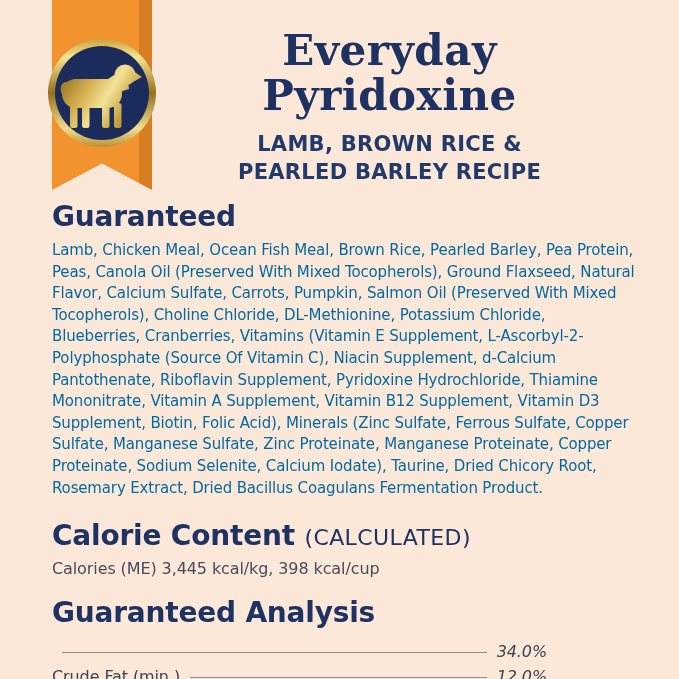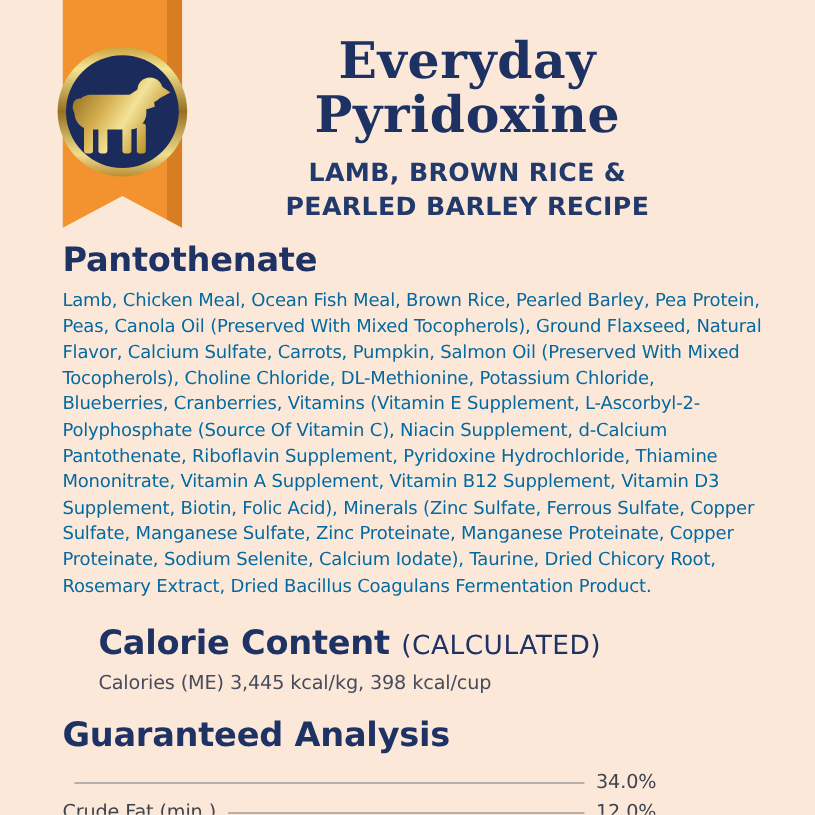--- a/index.html
+++ b/index.html
@@ -37,31 +37,31 @@
   h2.section-heading {
     font-size:28px; font-weight:bold; color:#1e3263;
     margin:0 0 7px 0; letter-spacing:-0.2px;
   }
   .heading-suffix { font-size:22px; font-weight:normal; letter-spacing:0.4px; }
   .ingredients-text {
     margin:0; width:584px;
     font-size:15px; line-height:21.6px; letter-spacing:-0.15px;
     color:#0369a1;
   }
-  .calorie-section { margin-top:20px;margin-left:30px; }
+  .calorie-section { margin-top:20px; }
   .calories-line { margin-top:5px; font-size:16px; color:#474c5c; letter-spacing:-0.1px; }
   .analysis-section { margin-top:18px; }
   .analysis-rows { margin-top:10px; width:495px; }
   .analysis-row {
     display:flex; align-items:center; height:25px;
     font-size:16px; color:#3e4350; letter-spacing:-0.1px;
   }
   .row-label { white-space:nowrap; }
   .row-leader { flex:1; border-bottom:1.5px solid #8c8c8c; margin:0 10px; height:1px; }
-  .row-value { min-width:50px; text-align:center; white-space:nowrap; }
+  .row-value { min-width:50px; text-align:center; white-space:nowrap;font-style:italic; }
 </style>
 </head>
 <body>
 
 <div class="page">
 
   <div class="ribbon"></div>
   <div class="medal">
     <svg width="112" height="112" viewBox="0 0 112 112" aria-hidden="true">
       <defs>
@@ -103,21 +103,21 @@
     </h1>
     <div class="subtitle">
       <span>LAMB, BROWN RICE &amp;</span><br>
       <span>PEARLED BARLEY RECIPE</span>
     </div>
   </div>
 
   <div class="content">
 
     <section>
-      <h2 class="section-heading">Pantothenate</h2>
+      <h2 class="section-heading">Guaranteed</h2>
       <p class="ingredients-text">Lamb, Chicken Meal, Ocean Fish Meal, Brown Rice, Pearled Barley, Pea Protein, Peas, Canola Oil (Preserved With Mixed Tocopherols), Ground Flaxseed, Natural Flavor, Calcium Sulfate, Carrots, Pumpkin, Salmon Oil (Preserved With Mixed Tocopherols), Choline Chloride, DL-Methionine, Potassium Chloride, Blueberries, Cranberries, Vitamins (Vitamin E Supplement, L-Ascorbyl-2-Polyphosphate (Source Of Vitamin C), Niacin Supplement, d-Calcium Pantothenate, Riboflavin Supplement, Pyridoxine Hydrochloride, Thiamine Mononitrate, Vitamin A Supplement, Vitamin B12 Supplement, Vitamin D3 Supplement, Biotin, Folic Acid), Minerals (Zinc Sulfate, Ferrous Sulfate, Copper Sulfate, Manganese Sulfate, Zinc Proteinate, Manganese Proteinate, Copper Proteinate, Sodium Selenite, Calcium Iodate), Taurine, Dried Chicory Root, Rosemary Extract, Dried Bacillus Coagulans Fermentation Product.</p>
     </section>
 
     <section class="calorie-section">
       <h2 class="section-heading">
         <span>Calorie Content</span>
         <span class="heading-suffix">(CALCULATED)</span>
       </h2>
       <div class="calories-line">Calories (ME) 3,445 kcal/kg, 398 kcal/cup</div>
     </section>

